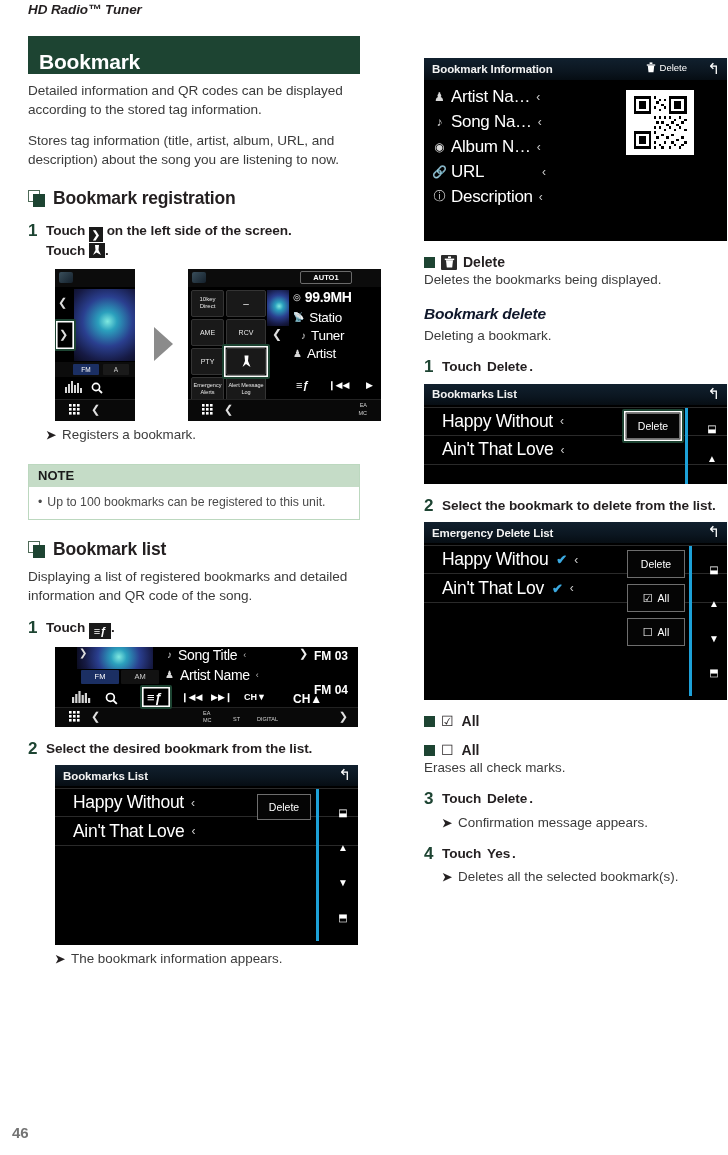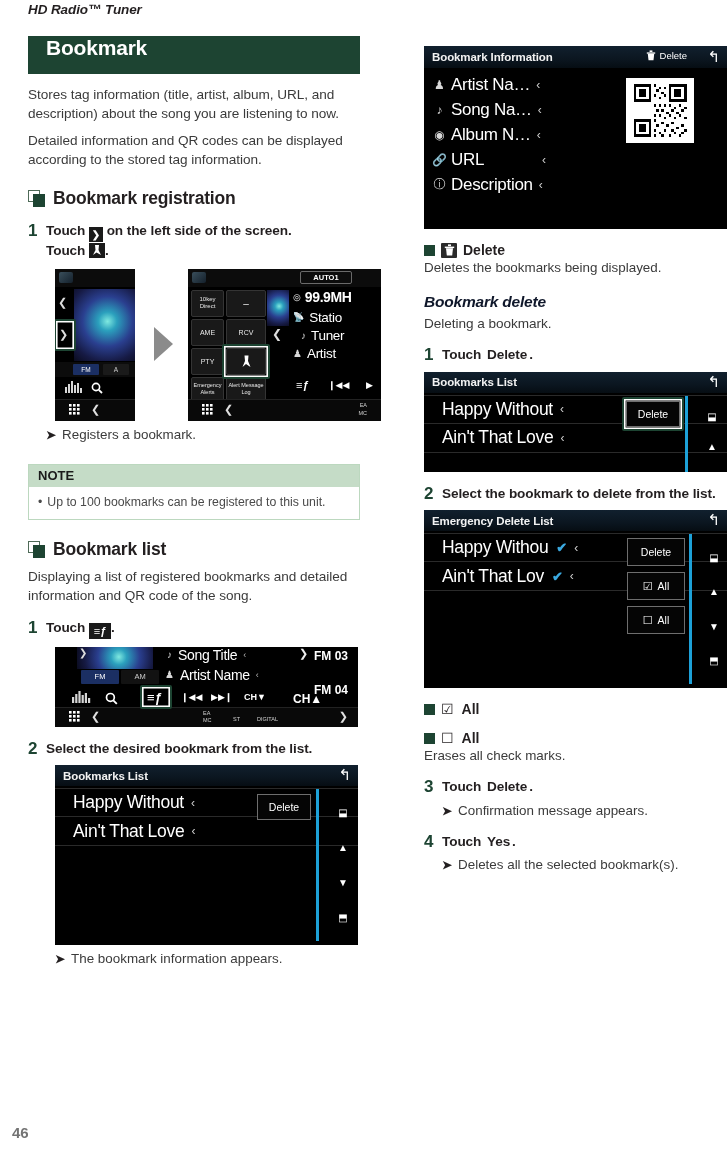--- a/index.html
+++ b/index.html
@@ -15,29 +15,29 @@
 
   
   .running-head {
     position: absolute; left: 28px; top: 2px;
     font-size: 13.5px; font-weight: bold; font-style: italic;
     color: #231f20; letter-spacing: -0.1px;
   }
 
   
   .col-left  { position: absolute; left: 28px;  top: 36px; width: 332px; }
-  .col-right { position: absolute; left: 424px; top: 46px; width: 304px; }
+  .col-right { position: absolute; left: 424px; top: 58px; width: 304px; }
 
   
   .chapter-band {
     background: #1d4432;
     color: #ffffff;
     height: 38px;
-    display: flex; align-items: flex-start;
-    padding-left: 18px;
+    display: flex; align-items: flex-end;
+    padding-left: 11px;
     font-size: 21px; font-weight: bold;
     letter-spacing: -0.2px;
   }
 
   
   p.body {
     font-size: 13.6px; line-height: 19.3px;
     color: #3b3b3b;
     margin-top: 11px;
     letter-spacing: -0.05px;
@@ -247,22 +247,22 @@
 <div class="page">
 
   <div class="running-head">HD Radio™ Tuner</div>
 
   <div class="col-left">
 
     <div class="chapter-band">
       <span>Bookmark</span>
     </div>
 
+    <p class="body tight">Detailed information and QR codes can be displayed according to the stored tag information.</p>
     <p class="body">Stores tag information (title, artist, album, URL, and description) about the song you are listening to now.</p>
-    <p class="body tight">Detailed information and QR codes can be displayed according to the stored tag information.</p>
 
     <div class="sec-head">
       <span class="sec-icon">
         <span class="sq-back"></span>
           <span class="sq-front"></span>
       </span>
       <span class="sec-title">Bookmark registration</span>
     </div>
 
     <div class="step">

